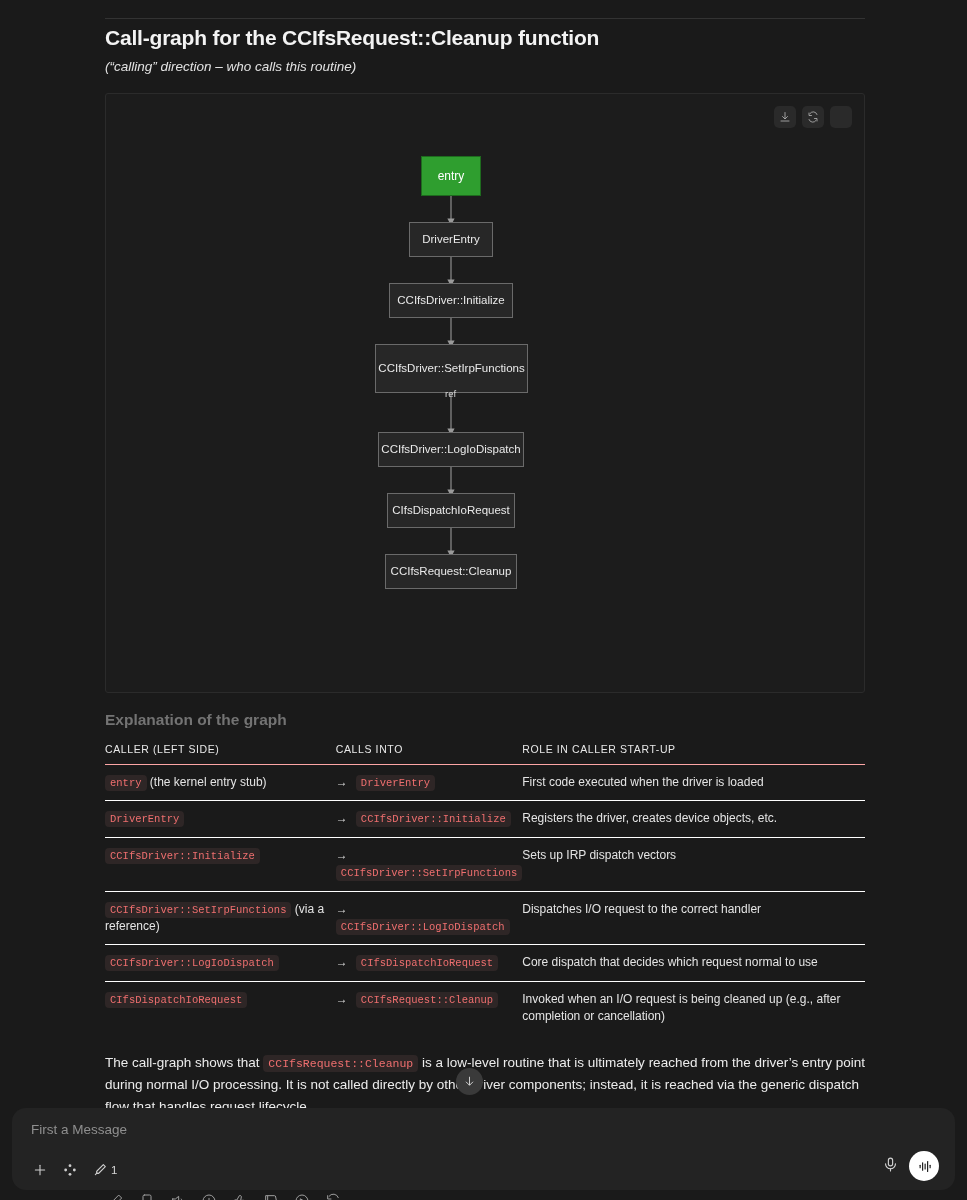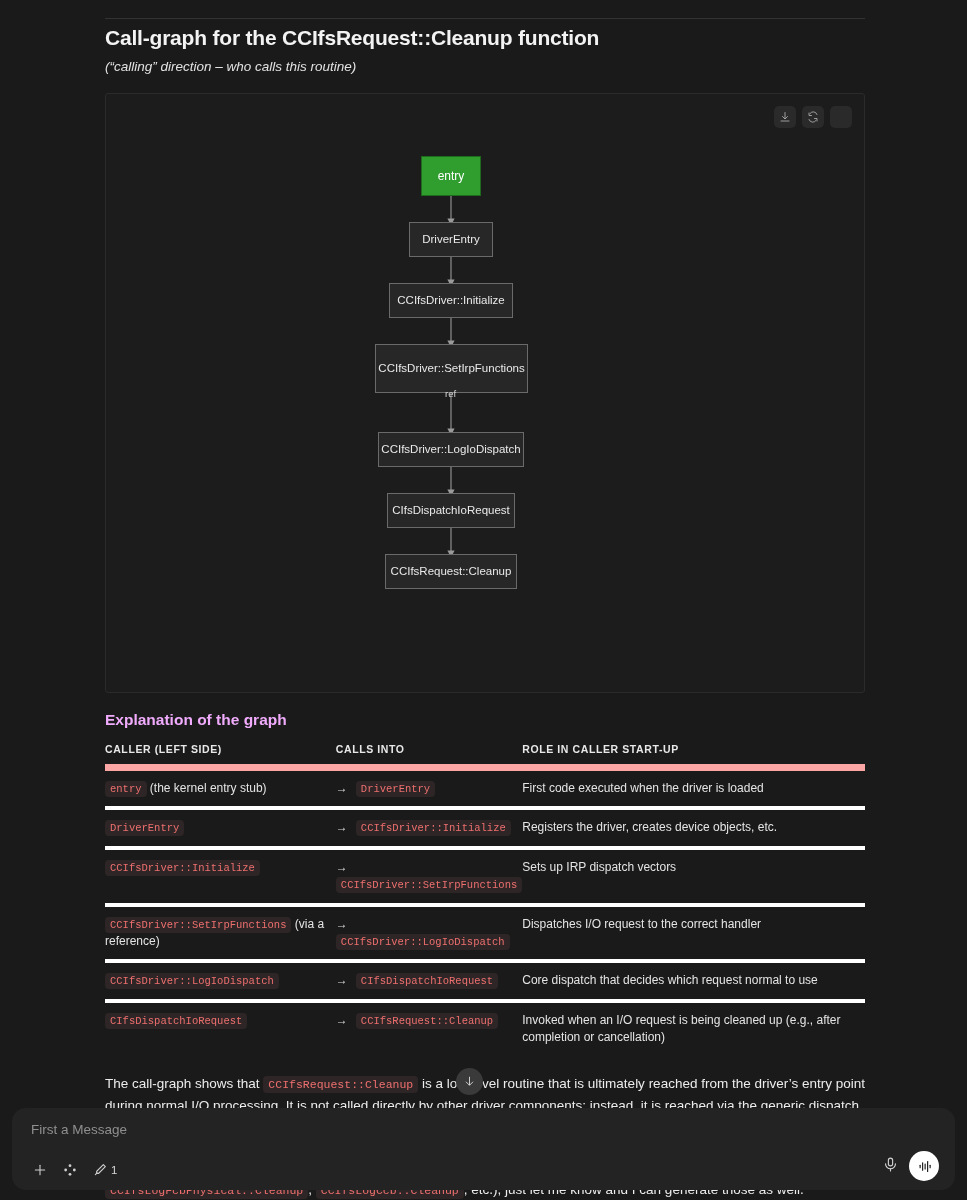--- a/index.html
+++ b/index.html
@@ -70,41 +70,41 @@
     color: #ffffff;
     font-size: 12px;
   }
   .edge-label {
     position: absolute; font-size: 9.5px; color: #d6d6d6;
   }
 
   
   .section-head {
     margin: 18px 0 0 105px; width: 760px;
-    font-size: 15.5px; font-weight: bold; color: #f0abfc;
+    font-size: 15.5px; font-weight: bold; color: #737373;
   }
   table.expl {
     margin: 14px 0 0 105px; width: 760px;
     border-collapse: collapse;
   }
   table.expl th {
     text-align: left;
     font-size: 10.5px;
-    font-weight: bold;
+    font-weight: normal;
     letter-spacing: 0.6px;
     color: #e8e8e8;
     padding: 0 0 9px 0;
-    border-bottom: 7px solid #fca5a5;
+    border-bottom: 1px solid #fca5a5;
     vertical-align: bottom;
   }
   table.expl td {
     font-size: 12px;
     color: #e4e4e4;
     padding: 9px 0;
-    border-bottom: 4px solid #ffffff;
+    border-bottom: 1px solid #ffffff;
     vertical-align: top;
     line-height: 1.45;
   }
   table.expl tr:last-child td { border-bottom: none; }
   .col-a { width: 232px; }
   .col-b { width: 178px; }
   .col-c { width: 350px; }
   .arrow { color: #dcdcdc; margin-right: 8px; display: inline-block; }
 
   code, .code {

